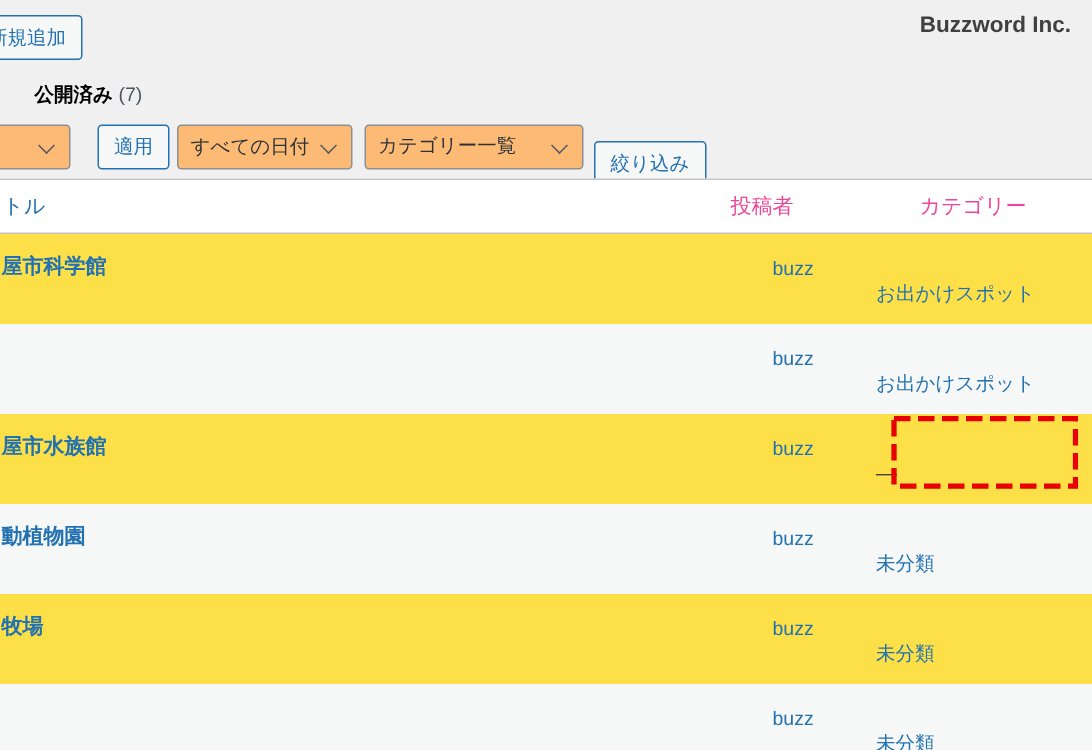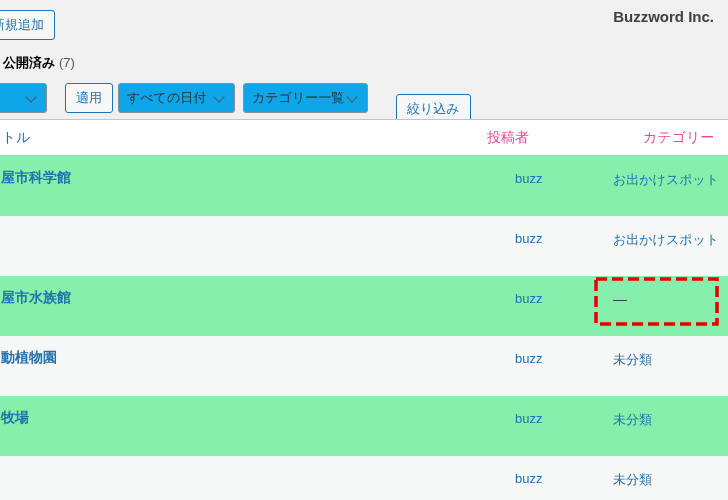--- a/index.html
+++ b/index.html
@@ -37,41 +37,41 @@
   .site-name {
     position: absolute;
     top: 8px;
     right: 14px;
     font-size: 15px;
     font-weight: 600;
     color: #404040;
   }
 
   .subsubsub { position: absolute; left: 3px; top: 54px; font-size: 13px; }
-  .subsubsub .current { color: #000; font-weight: 600; text-decoration: none; cursor: pointer; }
+  .subsubsub .current { color: #000; font-weight: 600; text-decoration: none; cursor: pointer; margin-left: 20px; }
   .subsubsub .count { color: #50575e; font-weight: 400; }
 
   
   .select {
     position: absolute;
     top: 83px;
     box-sizing: border-box;
     height: 30px;
     line-height: 28px;
-    background: #0ea5e9;
+    background: #fdba74;
     border: 1px solid #8c8f94;
     border-radius: 3px;
     padding: 0 26px 0 8px;
     color: #2c3338;
     cursor: pointer;
     white-space: nowrap;
   }
   .select.bulk { left: -75px; width: 122px; }
   .select.date { left: 118px; width: 117px; }
-  .select.cat  { left: 243px; width: 125px; }
+  .select.cat  { left: 243px; width: 146px; font-family: Liberation Mono, monospace; }
   .chevron {
     position: absolute;
     right: 11px;
     top: 9px;
     width: 7px;
     height: 7px;
     border-right: 1.6px solid #50575e;
     border-bottom: 1.6px solid #50575e;
     transform: rotate(45deg);
   }
@@ -89,44 +89,44 @@
   .thead {
     position: relative;
     height: 36px;
     background: #fff;
     border-bottom: 1px solid #c3c4c7;
     box-sizing: border-box;
   }
   .th { position: absolute; top: 9px; font-size: 14px; color: #ec4899; }
   .th-title    { left: -27px; color: #2271b1; cursor: pointer; }
   .th-author   { left: 487px; }
-  .th-category { left: 613px; margin-left: 30px; }
-
-  .row { position: relative; height: 60px; background: #86efac; }
+  .th-category { left: 613px; }
+
+  .row { position: relative; height: 60px; background: #fde047; }
   .row:nth-child(odd) { background: #f6f7f7; }
   .cell-title {
     position: absolute;
     left: 1px;
     top: 13px;
     font-size: 14px;
     font-weight: 600;
     color: #2271b1;
     text-decoration: none;
     cursor: pointer;
   }
   .cell-author, .cell-category {
     position: absolute;
     top: 15px;
     font-size: 13px;
     color: #2271b1;
     text-decoration: none;
     cursor: pointer;
   }
   .cell-author   { left: 487px; padding-left: 28px; }
-  .cell-category { left: 613px; }
+  .cell-category { left: 584px; margin-top: 16px; }
   .cell-category.dash {
     color: #3c434a;
     font-size: 14px;
     cursor: default;
   }
 
   .highlight {
     position: absolute;
     left: 594px;
     top: 277px;

